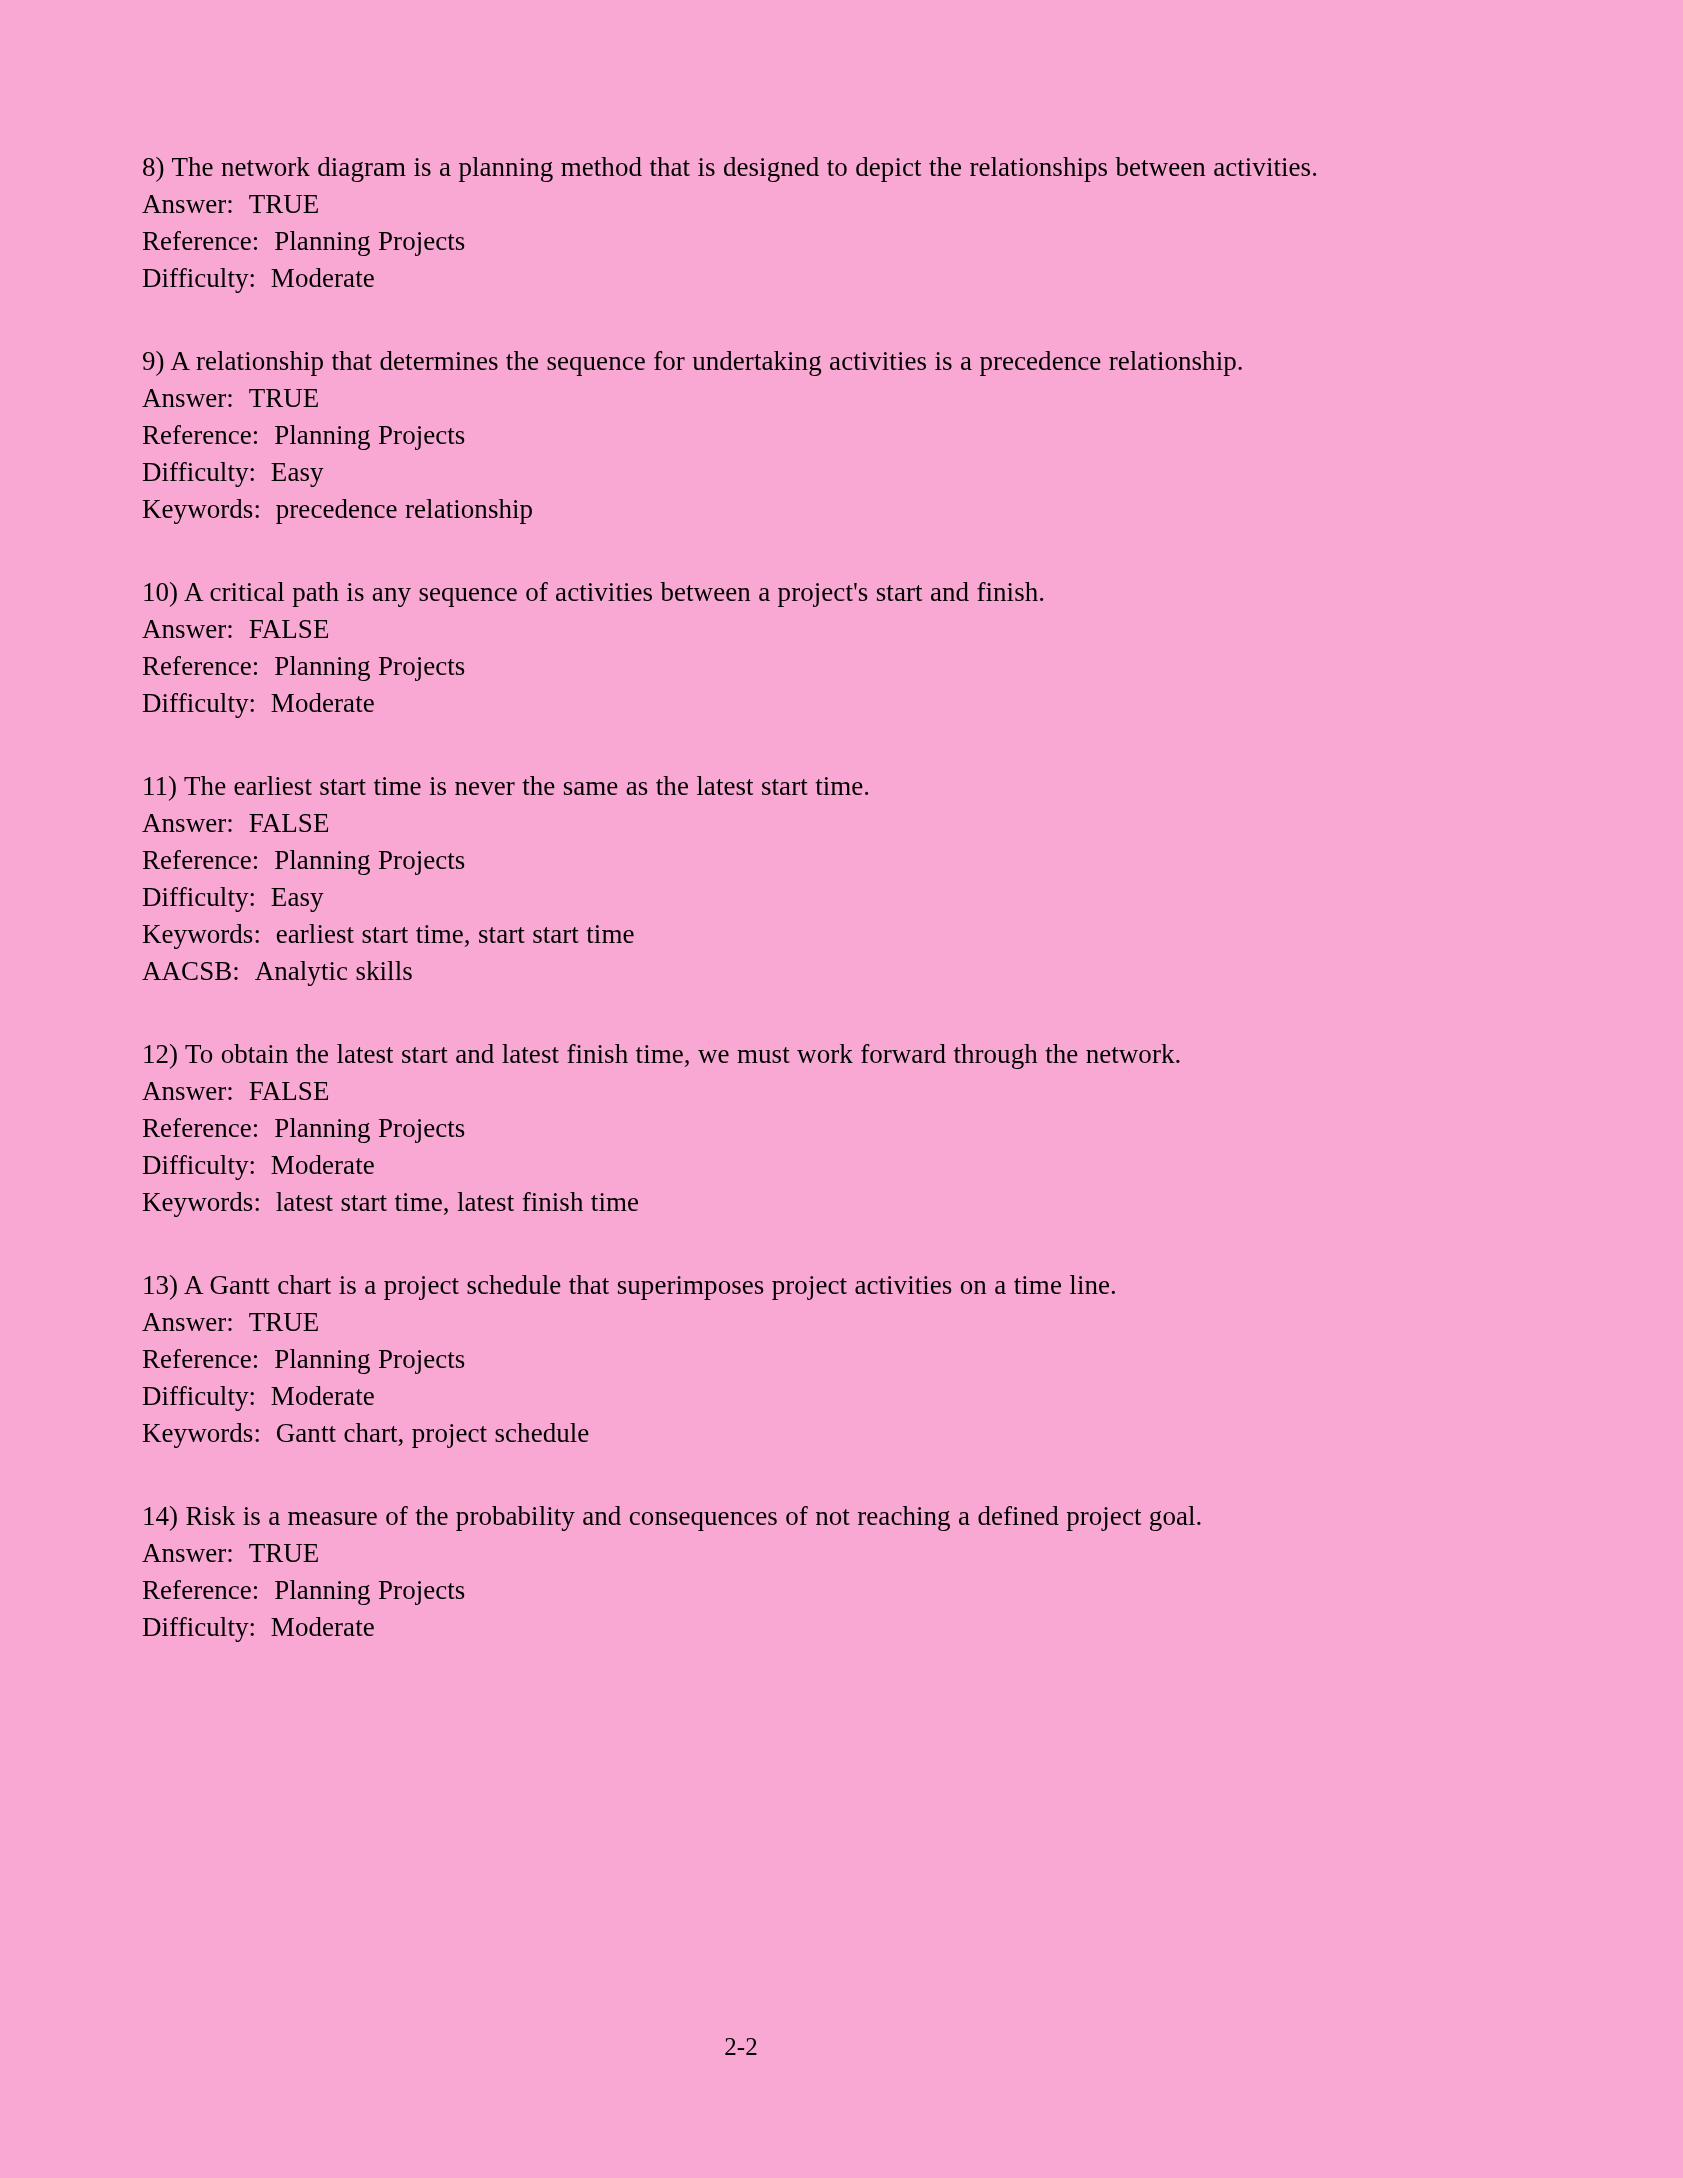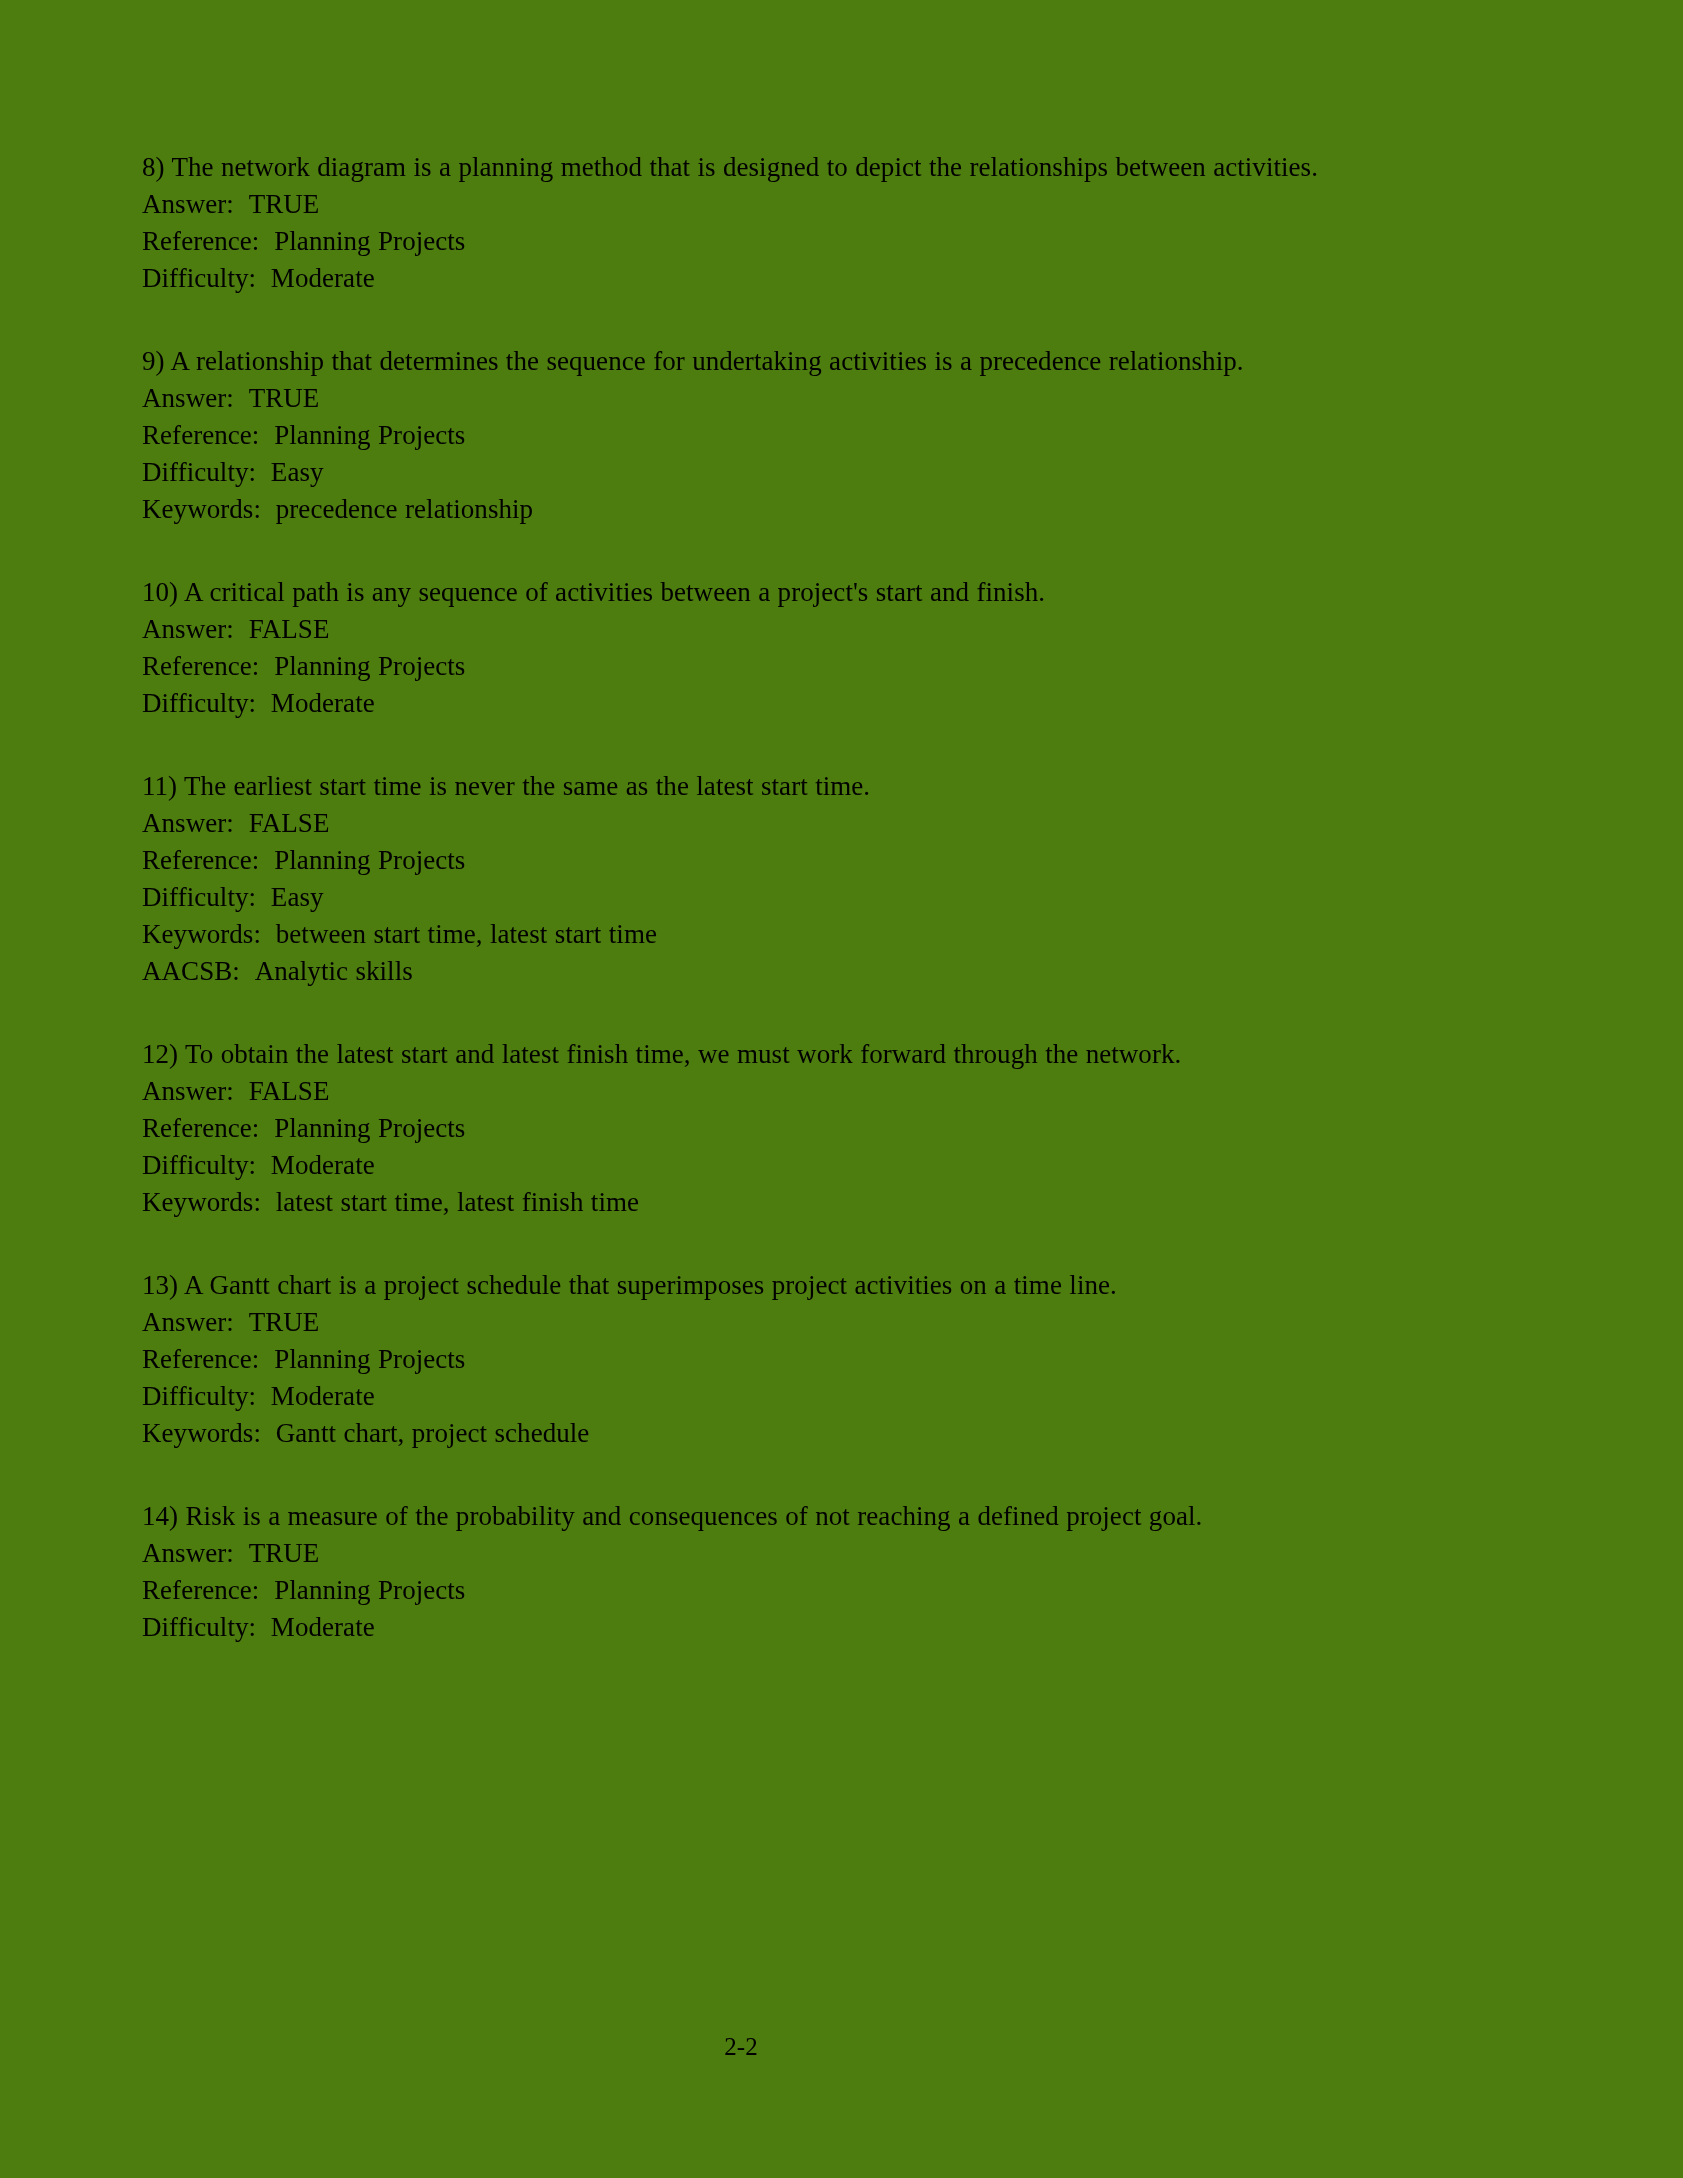--- a/index.html
+++ b/index.html
@@ -8,21 +8,21 @@
     background: #ffffff;
   }
   body {
     font-family: "Liberation Serif", "DejaVu Serif", serif;
     color: #000000;
   }
   .page {
     position: relative;
     width: 1683px;
     height: 2178px;
-    background: #4d7c0f;
+    background: #f9a8d4;
     box-sizing: border-box;
     overflow: hidden;
   }
   .page-inner {
     position: absolute;
     left: 142px;
     top: 149px;
     width: 1317px;
   }
   .qa-block {
@@ -79,21 +79,21 @@
           <p class="qa-stem">10) A critical path is any sequence of activities between a project's start and finish.</p>
           <div class="qa-line"><span class="meta-label">Answer:</span><span>&nbsp;&nbsp;</span><span>FALSE</span></div>
           <div class="qa-line"><span class="meta-label">Reference:</span><span>&nbsp;&nbsp;</span><span>Planning Projects</span></div>
           <div class="qa-line"><span class="meta-label">Difficulty:</span><span>&nbsp;&nbsp;</span><span>Moderate</span></div>
         </div>
         <div class="qa-block">
           <p class="qa-stem">11) The earliest start time is never the same as the latest start time.</p>
           <div class="qa-line"><span class="meta-label">Answer:</span><span>&nbsp;&nbsp;</span><span>FALSE</span></div>
           <div class="qa-line"><span class="meta-label">Reference:</span><span>&nbsp;&nbsp;</span><span>Planning Projects</span></div>
           <div class="qa-line"><span class="meta-label">Difficulty:</span><span>&nbsp;&nbsp;</span><span>Easy</span></div>
-          <div class="qa-line"><span class="meta-label">Keywords:</span><span>&nbsp;&nbsp;</span><span>between start time, latest start time</span></div>
+          <div class="qa-line"><span class="meta-label">Keywords:</span><span>&nbsp;&nbsp;</span><span>earliest start time, start start time</span></div>
           <div class="qa-line"><span class="meta-label">AACSB:</span><span>&nbsp;&nbsp;</span><span>Analytic skills</span></div>
         </div>
         <div class="qa-block">
           <p class="qa-stem">12) To obtain the latest start and latest finish time, we must work forward through the network.</p>
           <div class="qa-line"><span class="meta-label">Answer:</span><span>&nbsp;&nbsp;</span><span>FALSE</span></div>
           <div class="qa-line"><span class="meta-label">Reference:</span><span>&nbsp;&nbsp;</span><span>Planning Projects</span></div>
           <div class="qa-line"><span class="meta-label">Difficulty:</span><span>&nbsp;&nbsp;</span><span>Moderate</span></div>
           <div class="qa-line"><span class="meta-label">Keywords:</span><span>&nbsp;&nbsp;</span><span>latest start time, latest finish time</span></div>
         </div>
         <div class="qa-block">

